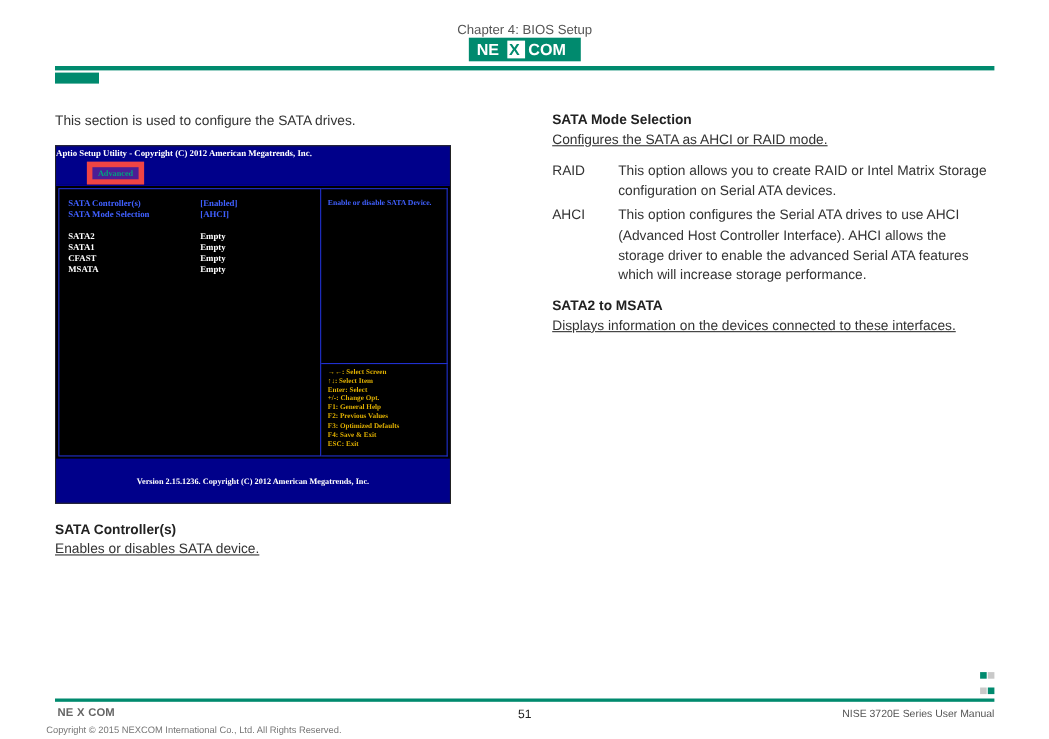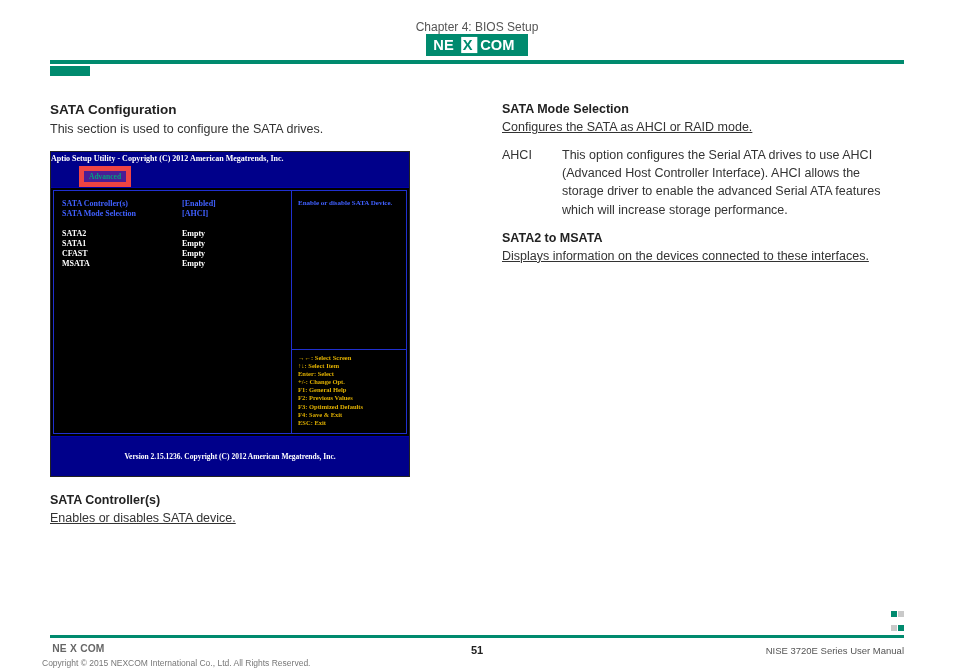--- a/index.html
+++ b/index.html
@@ -124,21 +124,21 @@
   
   .page-ftr-rule {
     position: absolute; left: 50px; right: 50px; bottom: 34px;
     height: 3px; background: #008a6e;
   }
   .page-ftr {
     position: absolute; left: 50px; right: 50px; bottom: 14px;
     display: flex; justify-content: space-between; align-items: center;
     font-size: 9.5px; color: #555;
   }
-  .page-num { font-weight: 700; font-size: 11px; color: #222; }
+  .page-num { font-weight: 400; font-size: 11px; color: #222; }
   .ftr-logo svg { height: 14px; }
   .ftr-deco { position: absolute; right: 50px; bottom: 38px; }
   .ftr-deco .sq { display:inline-block; width:6px; height:6px; margin-left:1px; }
 </style>
 </head>
 <body>
 
 <div class="page-hdr">
   <div class="chap-title">Chapter 4: BIOS Setup</div>
   <div class="logo-box">
@@ -150,21 +150,20 @@
       <text x="74" y="22" font-family="Arial" font-weight="900" font-size="20" fill="#fff">COM</text>
     </svg>
   </div>
 </div>
 <div class="hdr-rule"></div>
 <div class="green-tab"></div>
 
 <div class="content">
 
   <div class="col">
-    <div class="sec-head">SATA Configuration</div>
     <div class="sec-sub">This section is used to configure the SATA drives.</div>
 
     <div class="bios">
       <div class="bios-top">Aptio Setup Utility - Copyright (C) 2012 American Megatrends, Inc.</div>
       <div class="bios-tabs">
         <div class="bios-tab">Advanced</div>
       </div>
       <div class="bios-body">
         <div class="bios-main">
           <div class="bios-row">
@@ -213,20 +212,24 @@
 
     <div class="sub-head">SATA Controller(s)</div>
     <div class="para">Enables or disables SATA device.</div>
   </div>
 
   <div class="col">
     <div class="sub-head" style="margin-top:0">SATA Mode Selection</div>
     <div class="para">Configures the SATA as AHCI or RAID mode.</div>
 
     <div class="opt-row">
+      <div class="k">RAID</div>
+      <div class="v">This option allows you to create RAID or Intel Matrix Storage configuration on Serial ATA devices.</div>
+    </div>
+    <div class="opt-row">
       <div class="k">AHCI</div>
       <div class="v">This option configures the Serial ATA drives to use AHCI (Advanced Host Controller Interface). AHCI allows the storage driver to enable the advanced Serial ATA features which will increase storage performance.</div>
     </div>
 
     <div class="sub-head">SATA2 to MSATA</div>
     <div class="para">Displays information on the devices connected to these interfaces.</div>
   </div>
 </div>
 
 <div class="ftr-deco">

